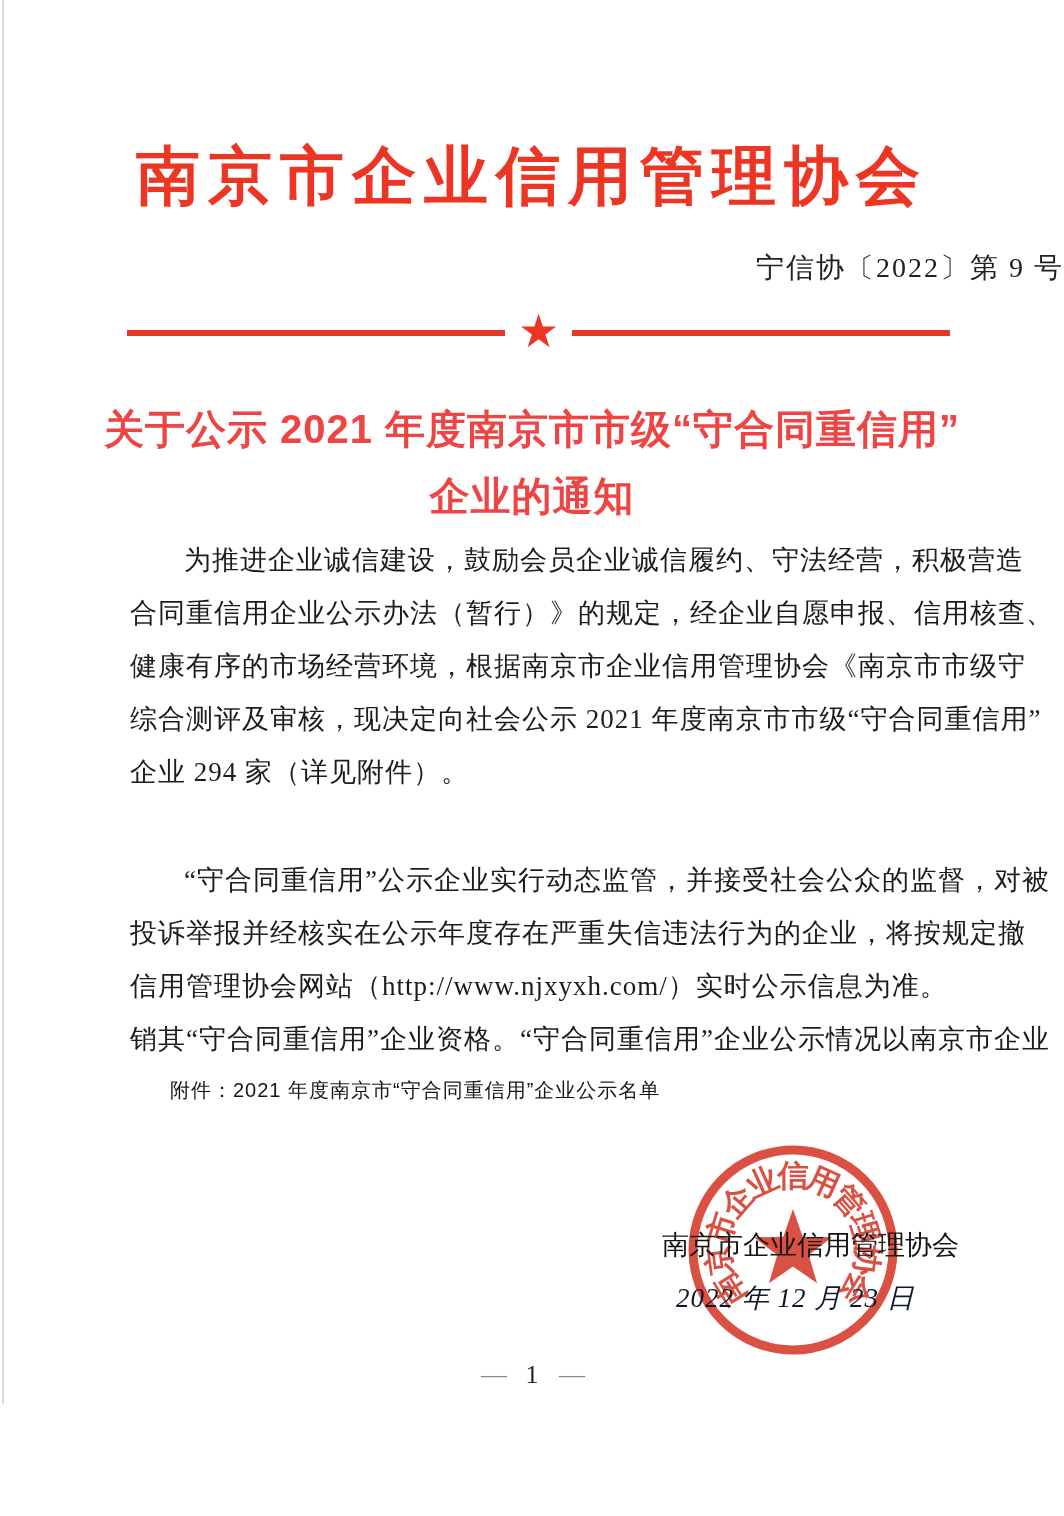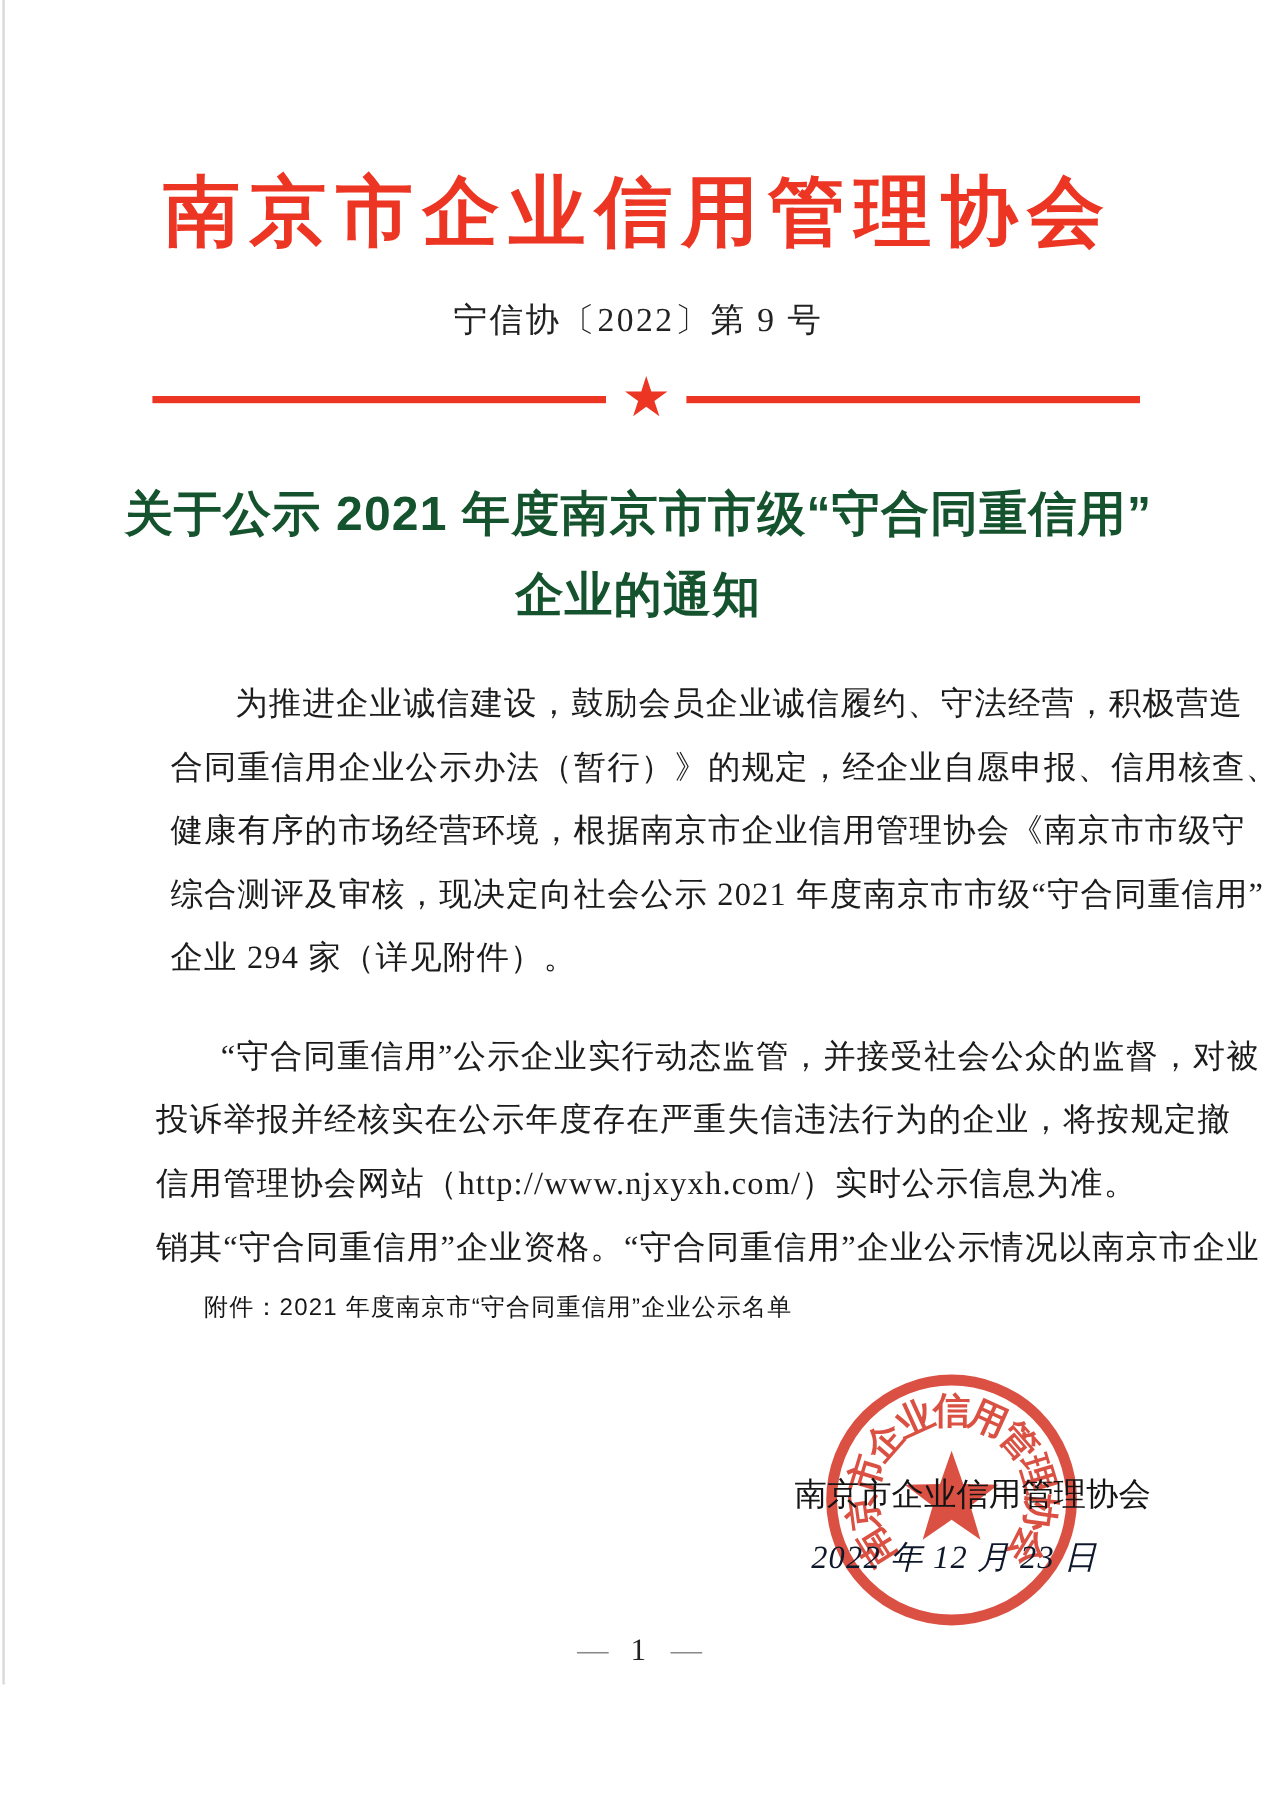--- a/index.html
+++ b/index.html
@@ -14,44 +14,44 @@
     background:#d9d9d9;
   }
   .org-title {
     position:absolute; top:140px; left:0; width:100%;
     text-align:center; font-family:"Liberation Sans","DejaVu Sans",sans-serif;
     font-weight:bold; font-size:64px; line-height:72px; letter-spacing:8px;
     color:var(--accent,#ed3524); white-space:nowrap;
   }
   .doc-number {
     position:absolute; top:248px; left:0; width:100%;
-    text-align:center; font-size:28px; line-height:40px; color:#222222;
+    text-align:right; font-size:28px; line-height:40px; color:#222222;
     letter-spacing:2px;
   }
   .divider {
     position:absolute; top:315px; left:127px; right:114px; height:36px;
     display:flex; align-items:center;
   }
   .divider .rule {
     flex:1 1 auto; height:6px; background:var(--accent,#ed3524);
   }
   .divider .star {
     flex:0 0 auto; margin:0 13px; color:var(--accent,#ed3524);
     font-size:46px; line-height:36px;
     font-family:"DejaVu Sans",sans-serif;
     transform:translateY(-2px);
   }
   .doc-title {
     position:absolute; top:396px; left:40px; right:40px;
     text-align:center; font-family:"Liberation Sans","DejaVu Sans",sans-serif;
-    font-weight:bold; font-size:40px; line-height:67px; color:#14532d;
+    font-weight:bold; font-size:40px; line-height:67px; color:#ef4444;
     letter-spacing:1px;
   }
   .body-block { position:absolute; left:130px; width:810px; }
-  .p1 { top:560px;margin-left:12px; }
+  .p1 { top:534px; }
   .p2 { top:854px;font-family:Liberation Serif, serif; }
   .bline {
     height:53px; line-height:53px; font-size:27px; color:#1c1c1c;
     white-space:nowrap; text-align:justify; text-align-last:justify;
     letter-spacing:1px;
   }
   .bline.lastline { text-align-last:left; }
   .bline.indent { text-indent:2em; }
   .attachment {
     position:absolute; left:130px; top:1064px; width:860px;

